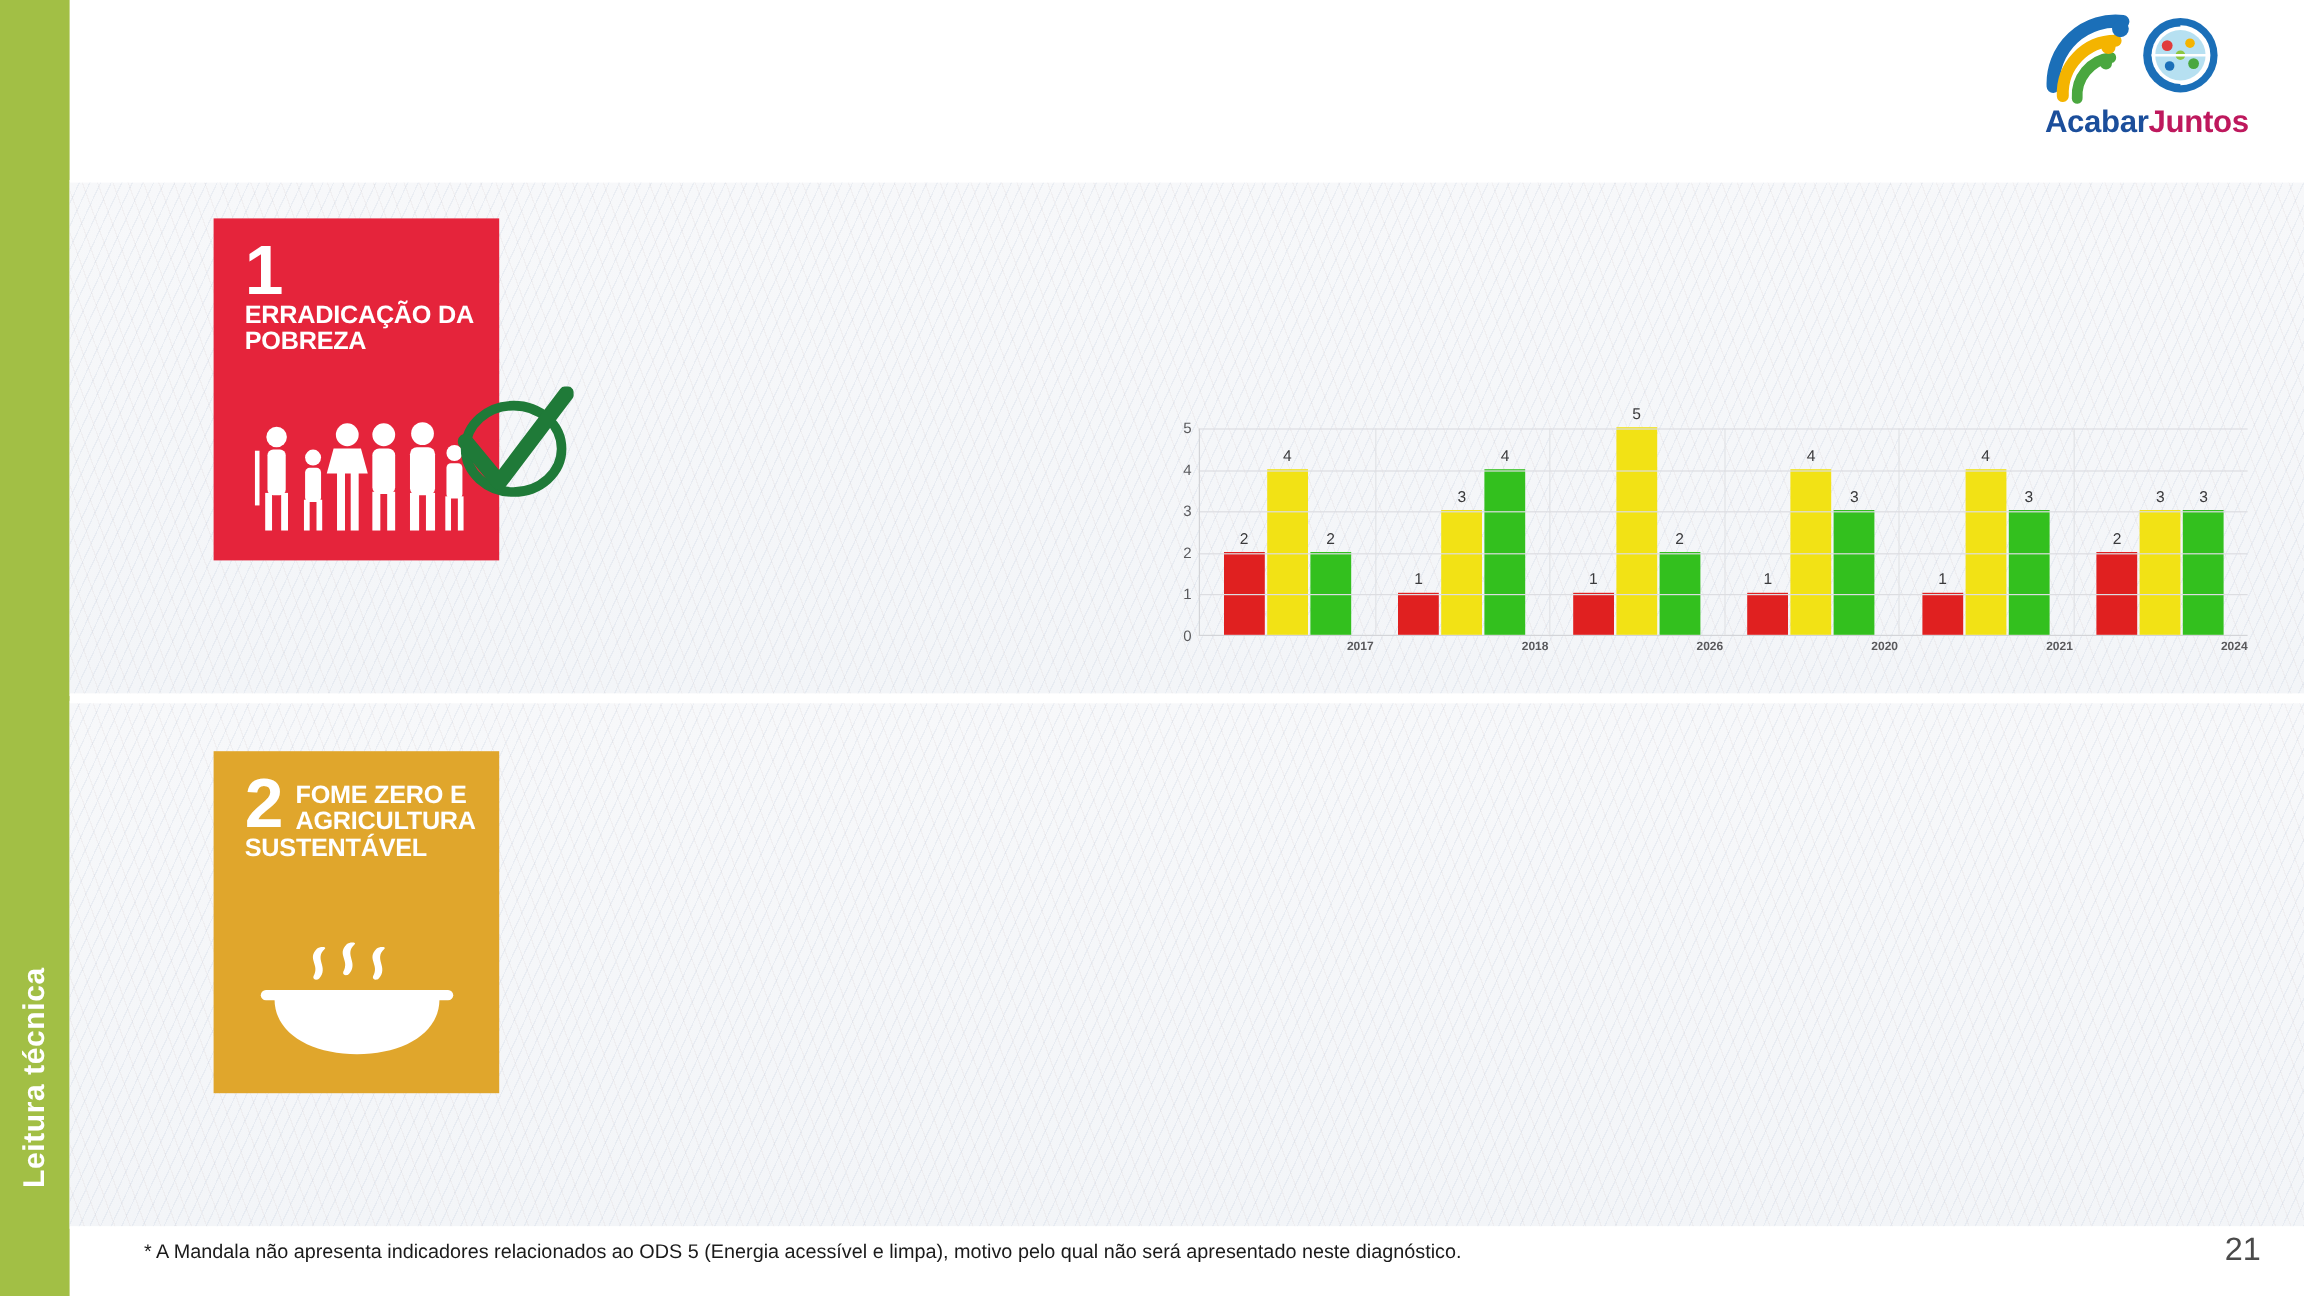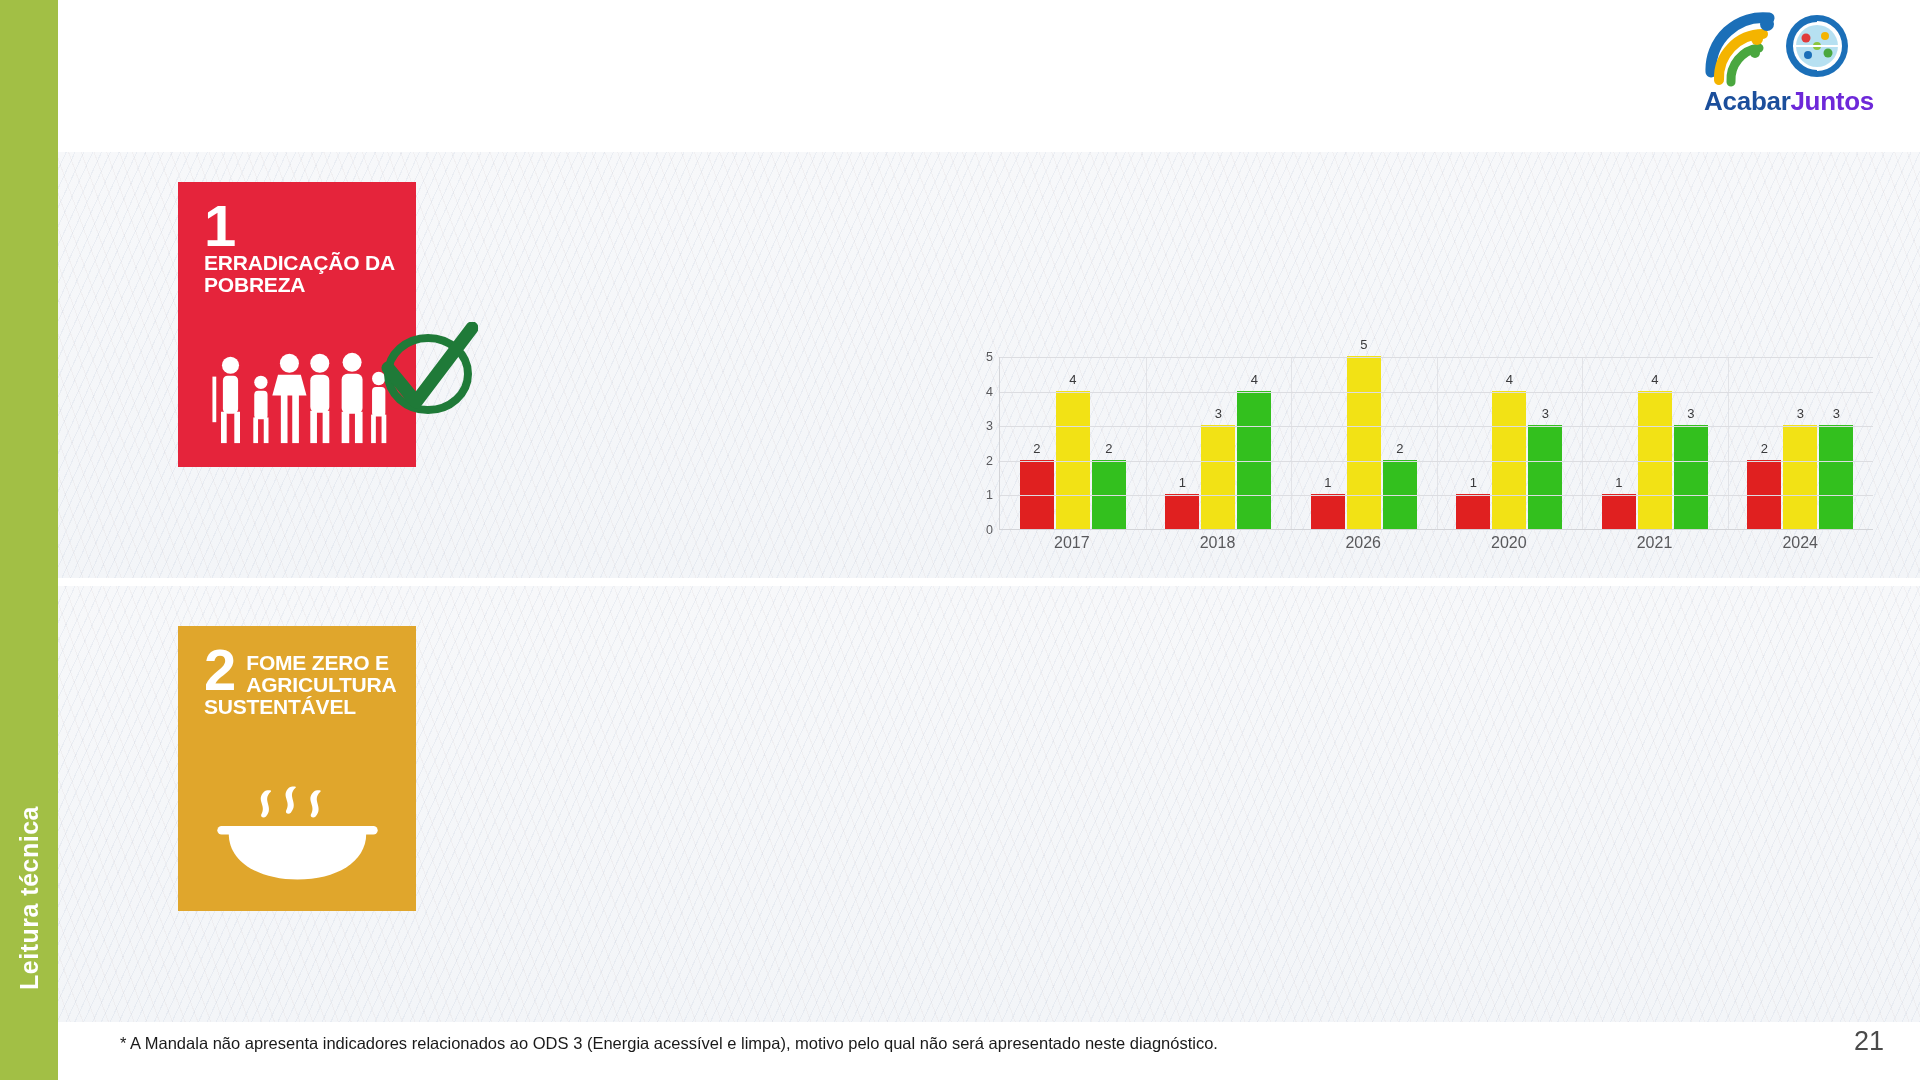--- a/index.html
+++ b/index.html
@@ -33,21 +33,21 @@
   
   .logo {
     position:absolute; right:28px; top:8px; width:215px; height:115px;
   }
   .logo-mark { position:absolute; left:28px; top:0; width:160px; height:82px; }
   .logo-text {
     position:absolute; left:22px; top:78px; width:180px;
     text-align:center; font-size:26px; font-weight:bold; letter-spacing:-0.3px;
   }
   .logo-text .a { color:#1b4e9b; }
-  .logo-text .b { color:#6d28d9; }
+  .logo-text .b { color:#be185d; }
 
   
   .panel {
     position:absolute; left:58px; width:1862px;
     background:
       repeating-linear-gradient(115deg, rgba(255,255,255,0) 0 7px, rgba(150,170,200,0.13) 7px 8px),
       repeating-linear-gradient(70deg, rgba(255,255,255,0) 0 11px, rgba(190,170,170,0.10) 11px 12px),
       linear-gradient(#f7f8fa,#f3f5f8);
     border-top:2px solid #ffffff;
     border-bottom:2px solid #ffffff;
@@ -145,21 +145,21 @@
   }
   .bar .val {
     position:absolute; left:50%; transform:translateX(-50%);
     top:-19px; font-size:13px; color:#3a3a3c; white-space:nowrap;
   }
   .x-axis-labels {
     position:absolute; left:36px; right:10px; bottom:0; height:22px;
     display:flex;
   }
   .x-axis-labels div {
-    flex:1 1 0; text-align:center; font-size:16px; color:#59595c; padding-top:4px;
+    flex:1 1 0; text-align:right; font-size:10px; color:#59595c; padding-top:4px;font-weight:bold;
   }
   
   .footnote {
     position:absolute; left:120px; top:1034px; width:1400px;
     font-size:16.5px; color:#1a1a1a;
   }
   .page-num {
     position:absolute; right:36px; top:1026px;
     font-size:27px; color:#4a4a4a;
   }
@@ -360,14 +360,14 @@
           <path d="M114 8 c-10 9 4 16 -5 26 c-2 2 -6 1 -5 -2 c6 -10 -6 -15 3 -24 c2 -2 9 -2 7 0z"></path>
           <path d="M18 52 h144 c0 30 -32 48 -72 48 S18 82 18 52 z"></path>
           <rect x="6" y="44" width="168" height="9" rx="4.5"></rect>
         </g>
       </svg>
     </div>
   </div>
 
 </div>
 
-<div class="footnote">* A Mandala não apresenta indicadores relacionados ao ODS 3 (Energia acessível e limpa), motivo pelo qual não será apresentado neste diagnóstico.</div>
+<div class="footnote">* A Mandala não apresenta indicadores relacionados ao ODS 5 (Energia acessível e limpa), motivo pelo qual não será apresentado neste diagnóstico.</div>
 <div class="page-num">21</div>
 
 </body></html>

